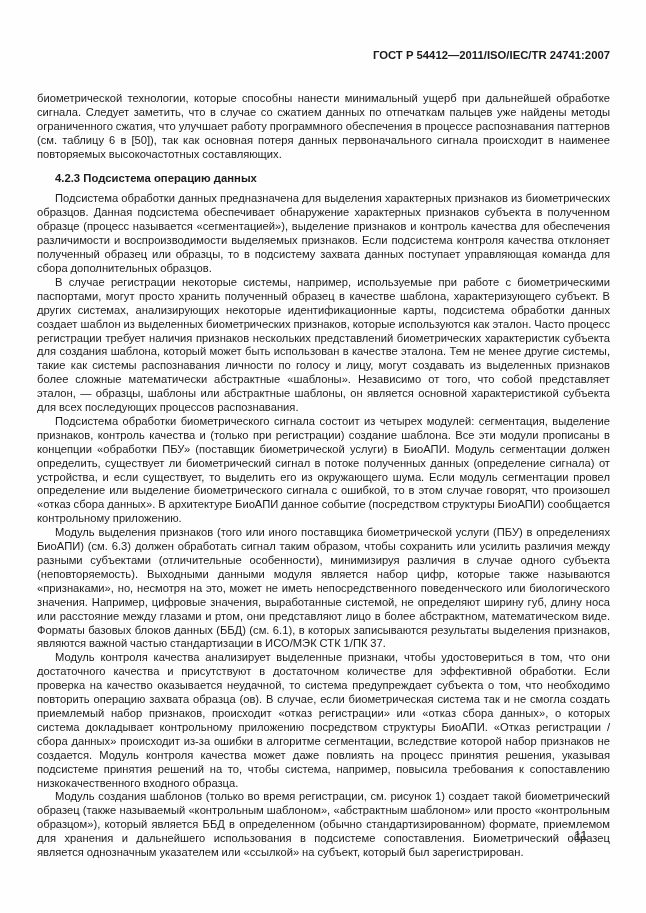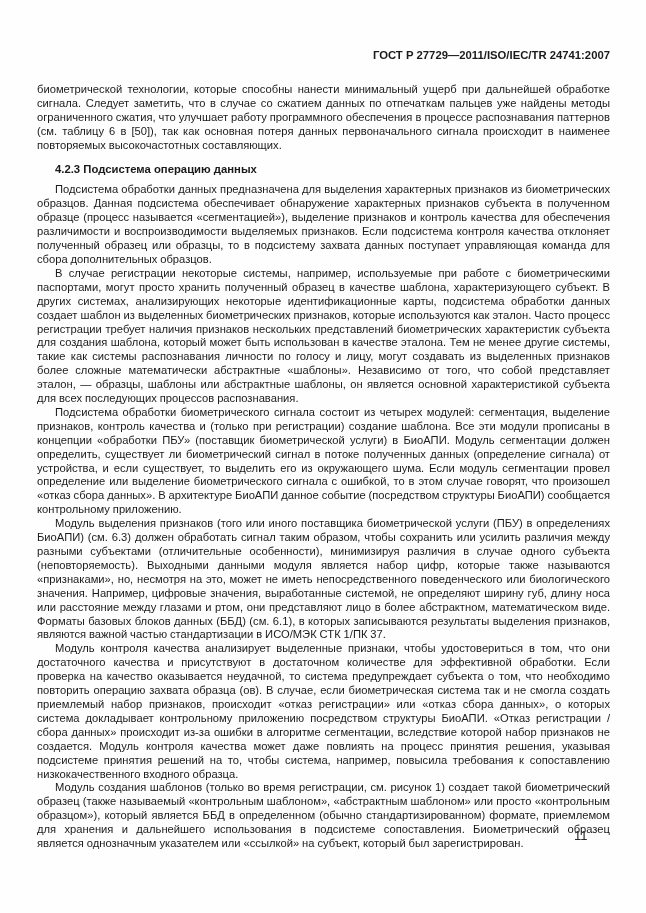--- a/index.html
+++ b/index.html
@@ -22,21 +22,21 @@
     left: 37px;
     width: 573px;
     text-align: right;
     font-weight: bold;
     font-size: 11.3px;
     line-height: 13px;
     white-space: nowrap;
   }
   .body-block {
     position: absolute;
-    top: 83px;
+    top: 92px;
     left: 37px;
     width: 573px;
     font-size: 11.2px;
     line-height: 13.9px;
     text-align: justify;
   }
   .para {
     margin: 0;
     padding: 0;
     text-indent: 18px;
@@ -62,21 +62,21 @@
     line-height: 13px;
     color: #2a2a2a;
   }
 </style>
 </head>
 <body>
 
 <div class="page">
 
   <div class="running-header">
-    <span>ГОСТ Р 27729—2011/ISO/IEC/TR 24741:2007</span>
+    <span>ГОСТ Р 54412—2011/ISO/IEC/TR 24741:2007</span>
   </div>
 
   <div class="body-block">
     <p class="para continuation">биометрической технологии, которые способны нанести минимальный ущерб при дальнейшей обработке сигнала. Следует заметить, что в случае со сжатием данных по отпечаткам пальцев уже найдены методы ограниченного сжатия, что улучшает работу программного обеспечения в процессе распознавания паттернов (см. таблицу 6 в [50]), так как основная потеря данных первоначального сигнала происходит в наименее повторяемых высокочастотных составляющих.</p>
 
     <h4 class="section-heading">4.2.3 Подсистема операцию данных</h4>
 
     <p class="para">Подсистема обработки данных предназначена для выделения характерных признаков из биометрических образцов. Данная подсистема обеспечивает обнаружение характерных признаков субъекта в полученном образце (процесс называется «сегментацией»), выделение признаков и контроль качества для обеспечения различимости и воспроизводимости выделяемых признаков. Если подсистема контроля качества отклоняет полученный образец или образцы, то в подсистему захвата данных поступает управляющая команда для сбора дополнительных образцов.</p>
     <p class="para">В случае регистрации некоторые системы, например, используемые при работе с биометрическими паспортами, могут просто хранить полученный образец в качестве шаблона, характеризующего субъект. В других системах, анализирующих некоторые идентификационные карты, подсистема обработки данных создает шаблон из выделенных биометрических признаков, которые используются как эталон. Часто процесс регистрации требует наличия признаков нескольких представлений биометрических характеристик субъекта для создания шаблона, который может быть использован в качестве эталона. Тем не менее другие системы, такие как системы распознавания личности по голосу и лицу, могут создавать из выделенных признаков более сложные математически абстрактные «шаблоны». Независимо от того, что собой представляет эталон, — образцы, шаблоны или абстрактные шаблоны, он является основной характеристикой субъекта для всех последующих процессов распознавания.</p>
     <p class="para">Подсистема обработки биометрического сигнала состоит из четырех модулей: сегментация, выделение признаков, контроль качества и (только при регистрации) создание шаблона. Все эти модули прописаны в концепции «обработки ПБУ» (поставщик биометрической услуги) в БиоАПИ. Модуль сегментации должен определить, существует ли биометрический сигнал в потоке полученных данных (определение сигнала) от устройства, и если существует, то выделить его из окружающего шума. Если модуль сегментации провел определение или выделение биометрического сигнала с ошибкой, то в этом случае говорят, что произошел «отказ сбора данных». В архитектуре БиоАПИ данное событие (посредством структуры БиоАПИ) сообщается контрольному приложению.</p>

